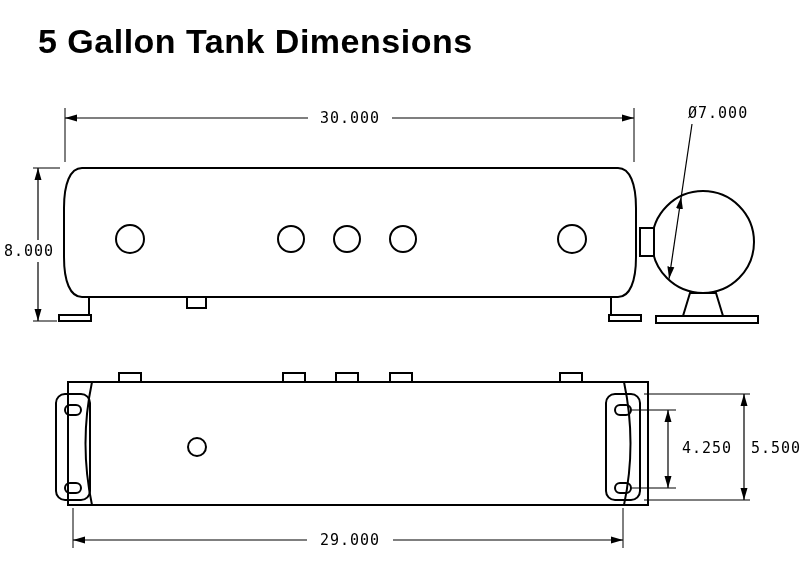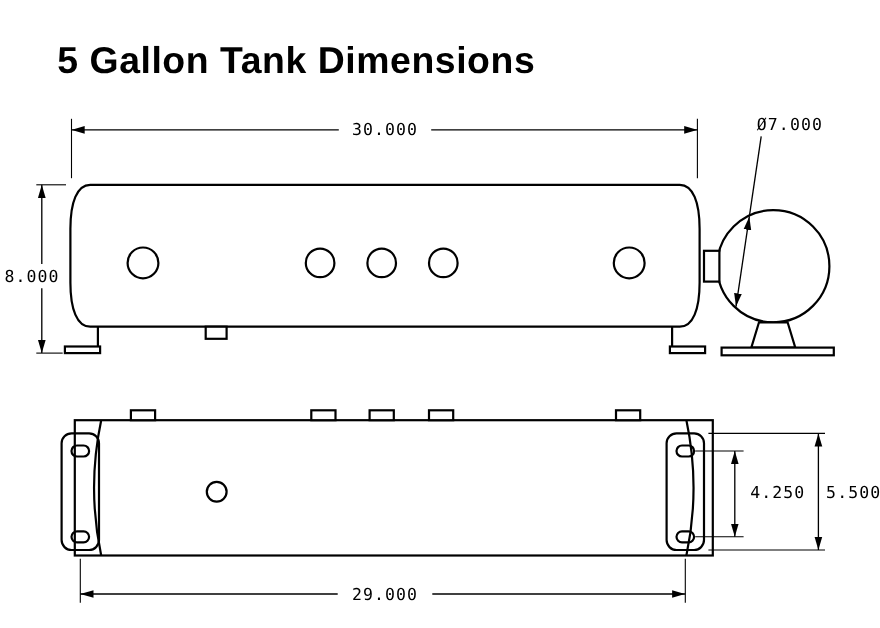--- a/index.html
+++ b/index.html
@@ -11,21 +11,21 @@
     position: relative;
     width: 800px;
     height: 571px;
     background: #ffffff;
     overflow: hidden;
   }
   .title {
     position: absolute;
     left: 38px;
     top: 22px;
-    margin: 14px;
+    margin: 0;
     font-family: "Liberation Sans", sans-serif;
     font-weight: bold;
     font-size: 34px;
     color: #000000;
     letter-spacing: 0.5px;
     white-space: nowrap;
   }
   svg.drawing {
     position: absolute;
     left: 0;

